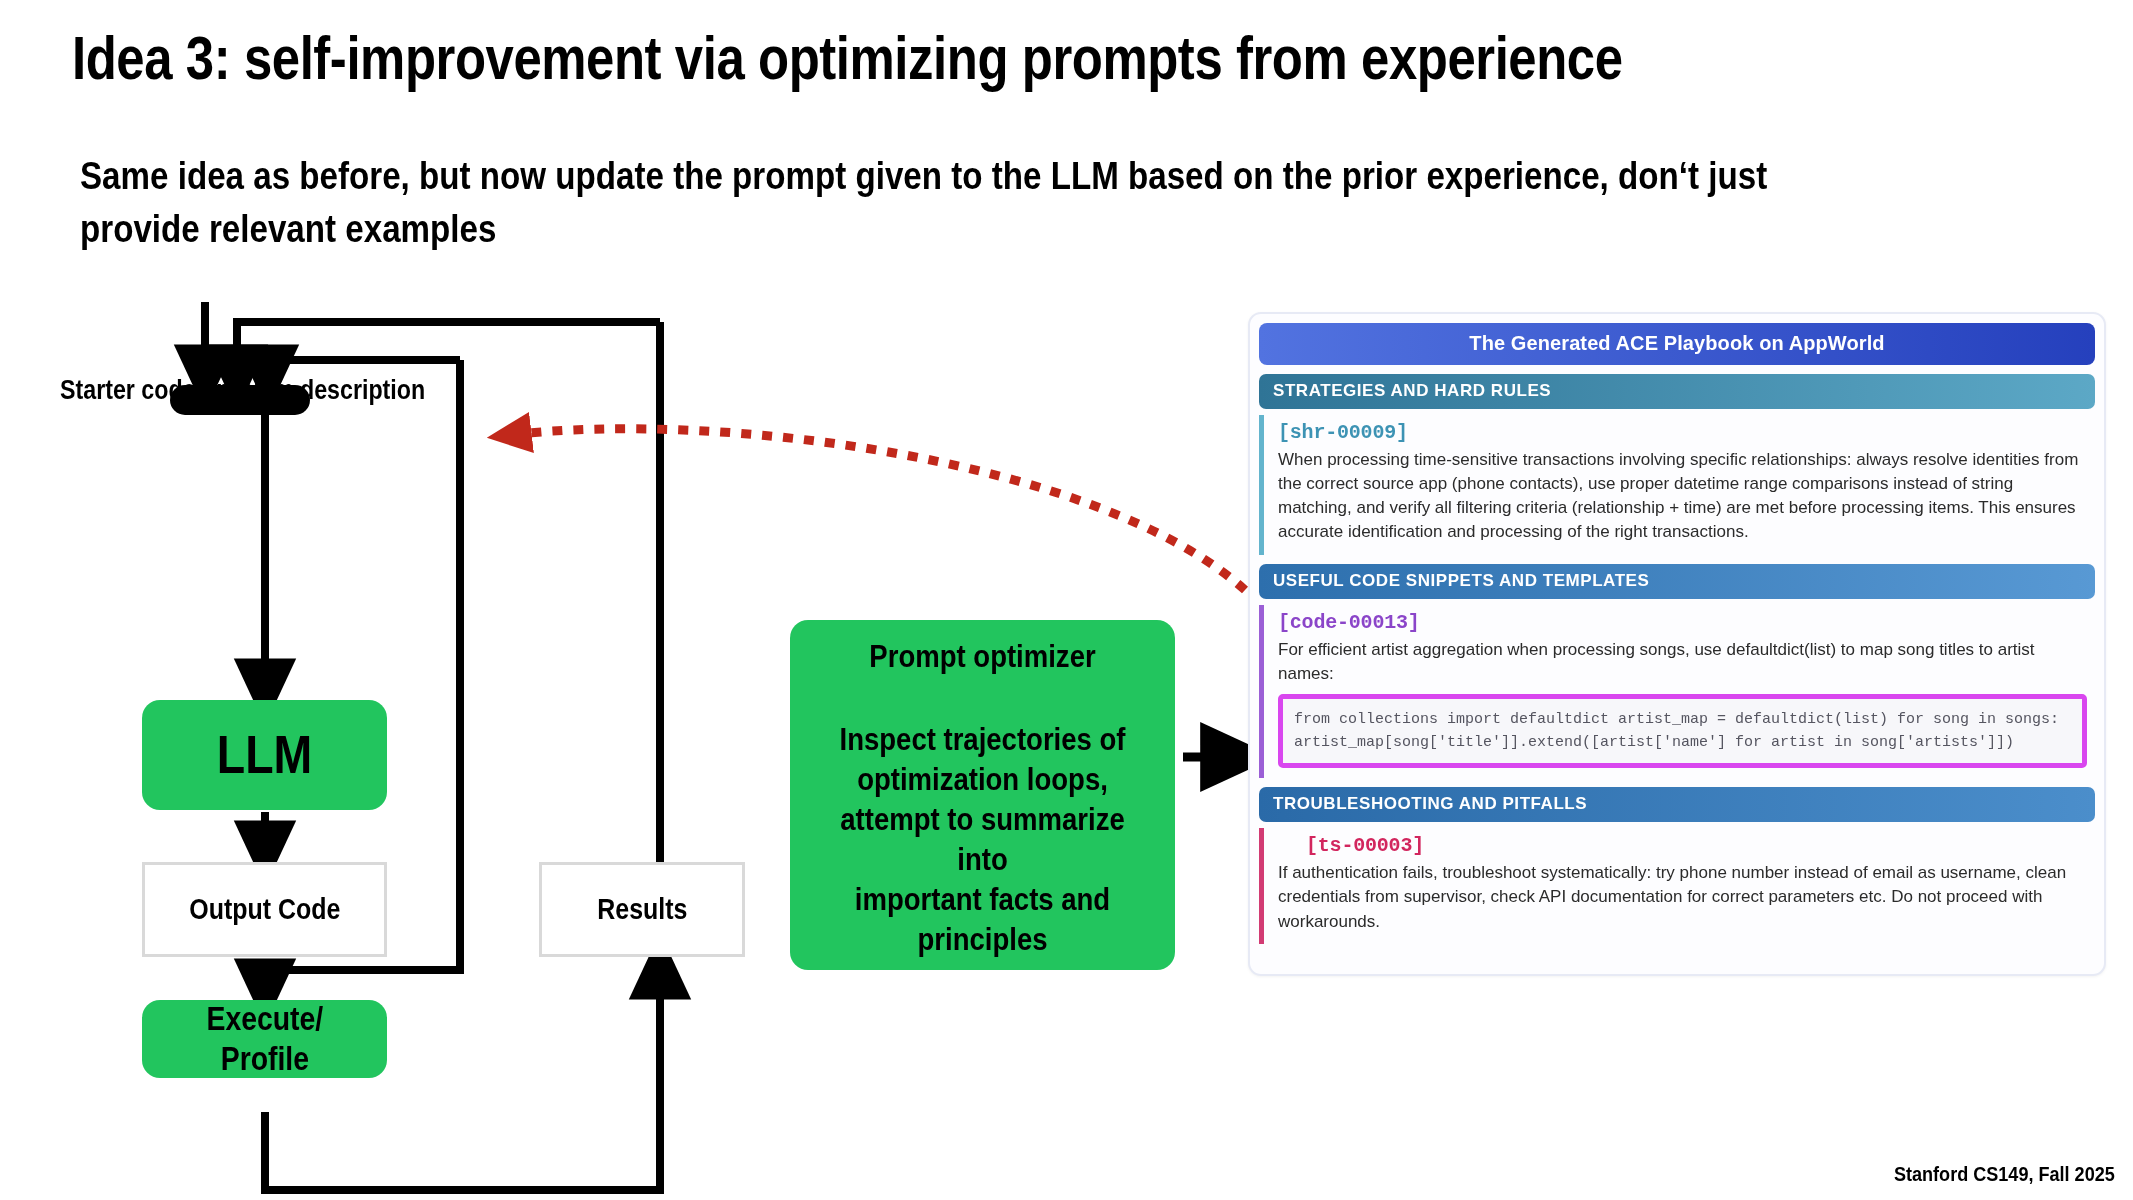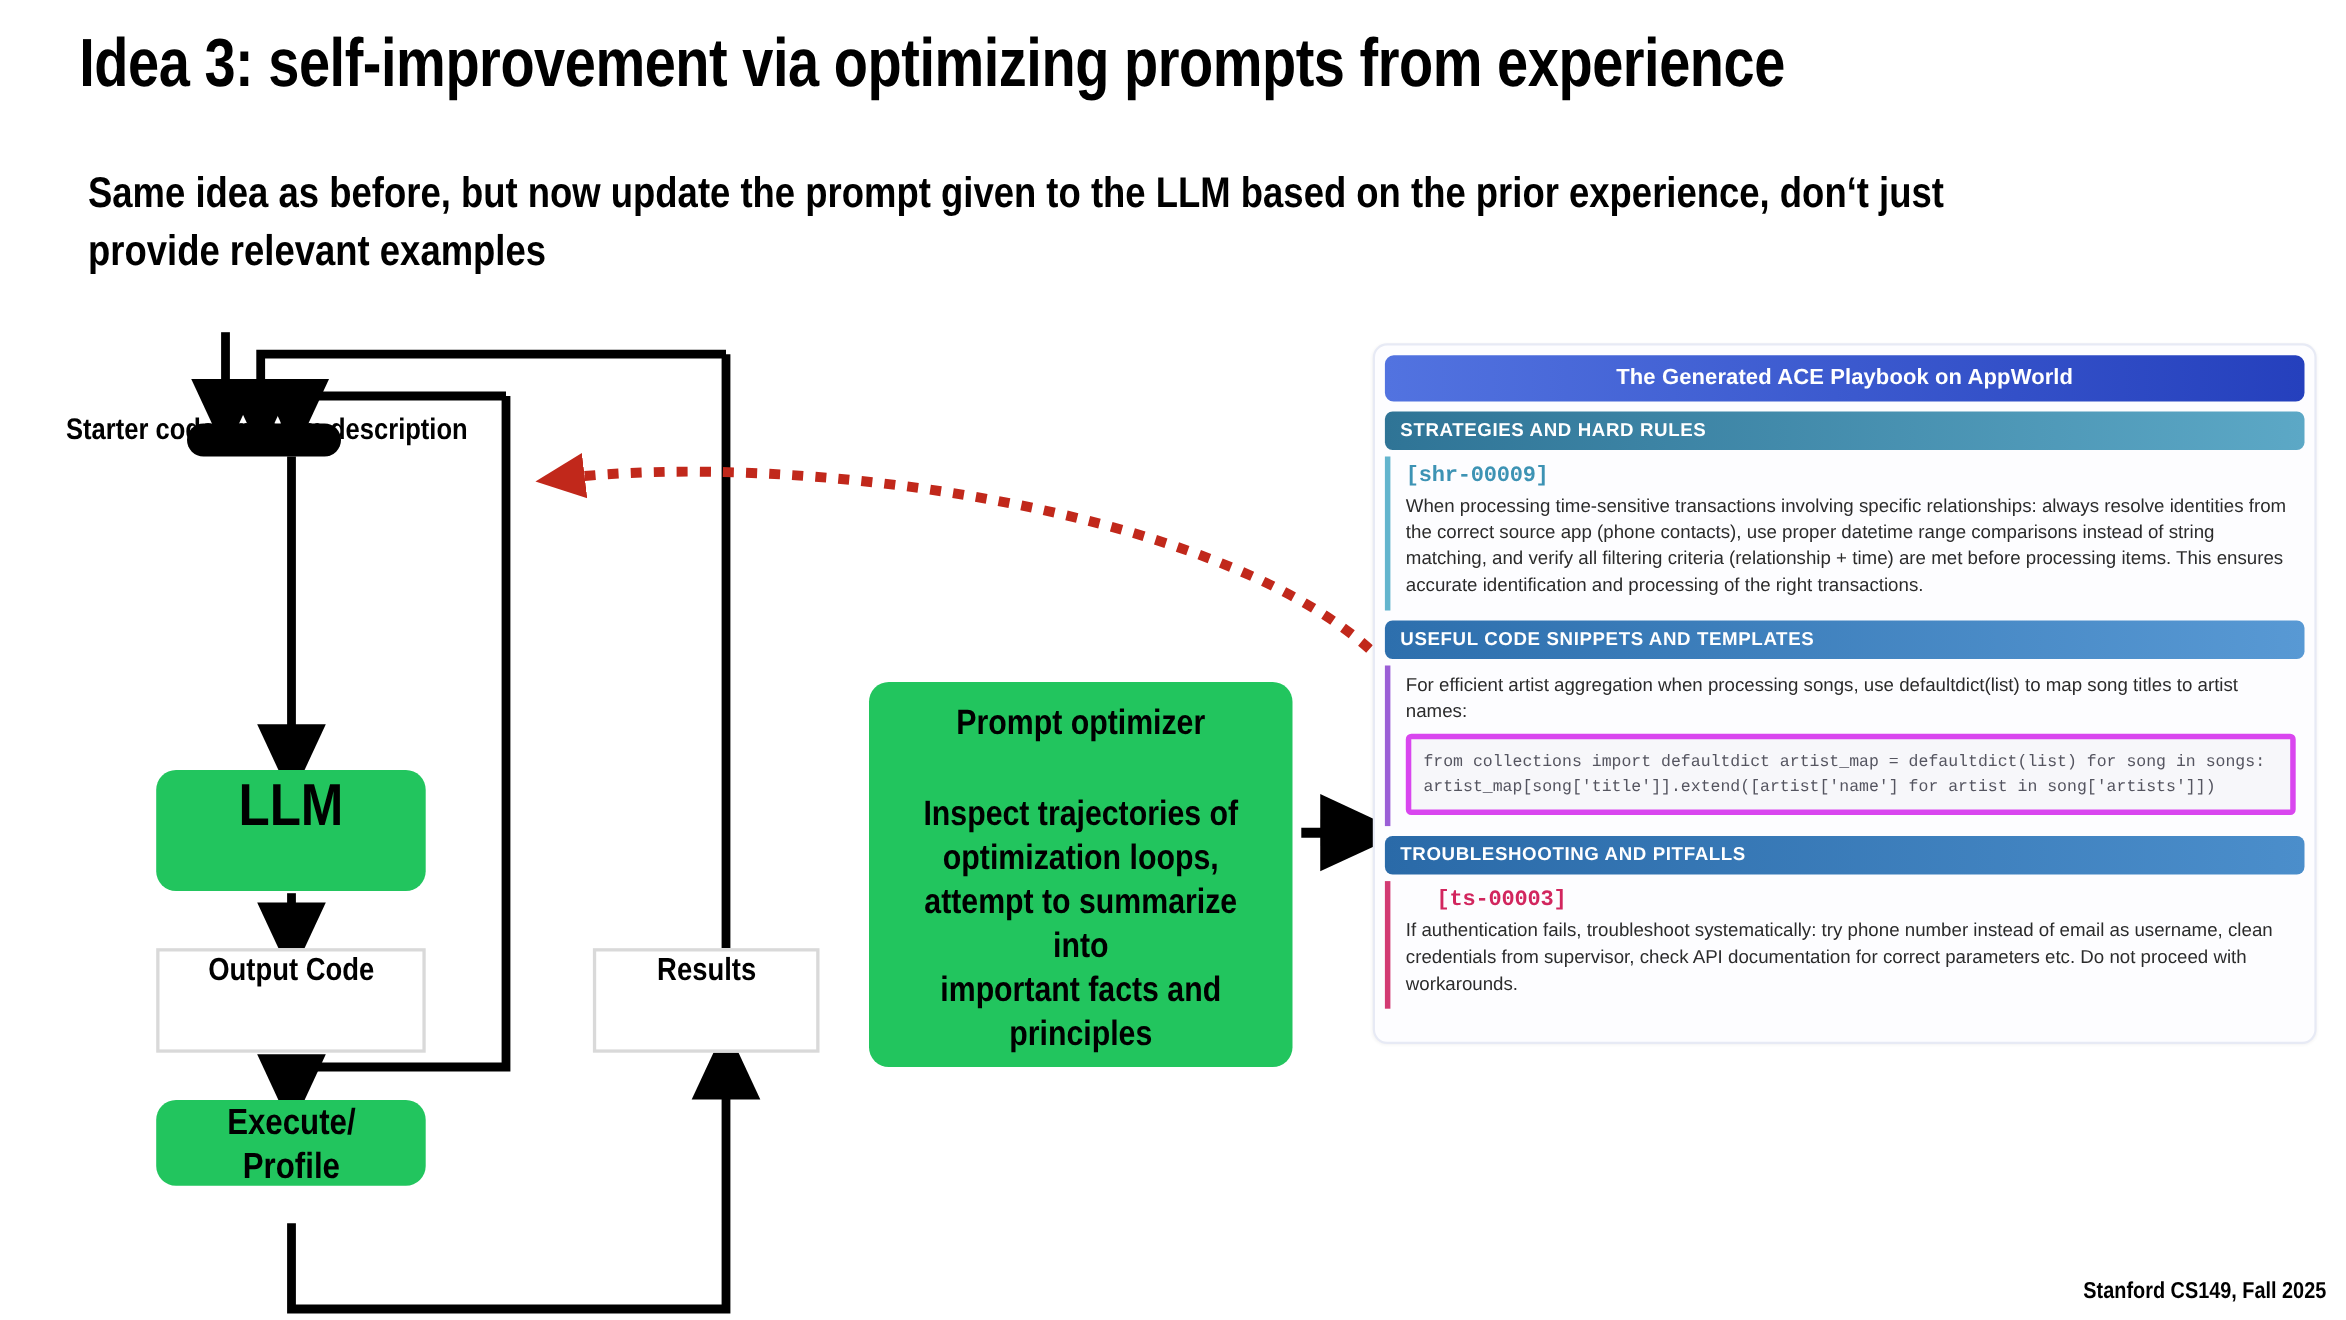--- a/index.html
+++ b/index.html
@@ -79,20 +79,21 @@
     top: 374px;
     font-size: 27px;
     transform-origin: left top;
     text-align: left;
   }
 
   .node-box {
     position: absolute;
     box-sizing: border-box;
     display: flex;
+    align-items: center;
     justify-content: center;
   }
   .node-gray {
     background: #22c55e;
     border-radius: 18px;
   }
   .node-white {
     background: #ffffff;
     border: 3px solid #d9d9d9;
   }
@@ -275,20 +276,21 @@
   <div class="pb-title">The Generated ACE Playbook on AppWorld</div>
 
   <div class="pb-section-header hdr-strategies">STRATEGIES AND HARD RULES</div>
   <div class="pb-entry strategies">
     <div class="pb-id strategies">[shr-00009]</div>
     <div class="pb-text">When processing time-sensitive transactions involving specific relationships: always resolve identities from the correct source app (phone contacts), use proper datetime range comparisons instead of string matching, and verify all filtering criteria (relationship + time) are met before processing items. This ensures accurate identification and processing of the right transactions.</div>
   </div>
 
   <div class="pb-section-header hdr-code">USEFUL CODE SNIPPETS AND TEMPLATES</div>
   <div class="pb-entry code">
+    <div class="pb-id code">[code-00013]</div>
     <div class="pb-text">For efficient artist aggregation when processing songs, use defaultdict(list) to map song titles to artist names:</div>
     <div class="pb-code">from collections import defaultdict artist_map = defaultdict(list) for song in songs: artist_map[song['title']].extend([artist['name'] for artist in song['artists']])</div>
   </div>
 
   <div class="pb-section-header hdr-trouble">TROUBLESHOOTING AND PITFALLS</div>
   <div class="pb-entry trouble">
     <div class="pb-id trouble">[ts-00003]</div>
     <div class="pb-text">If authentication fails, troubleshoot systematically: try phone number instead of email as username, clean credentials from supervisor, check API documentation for correct parameters etc. Do not proceed with workarounds.</div>
   </div>
 </div>

